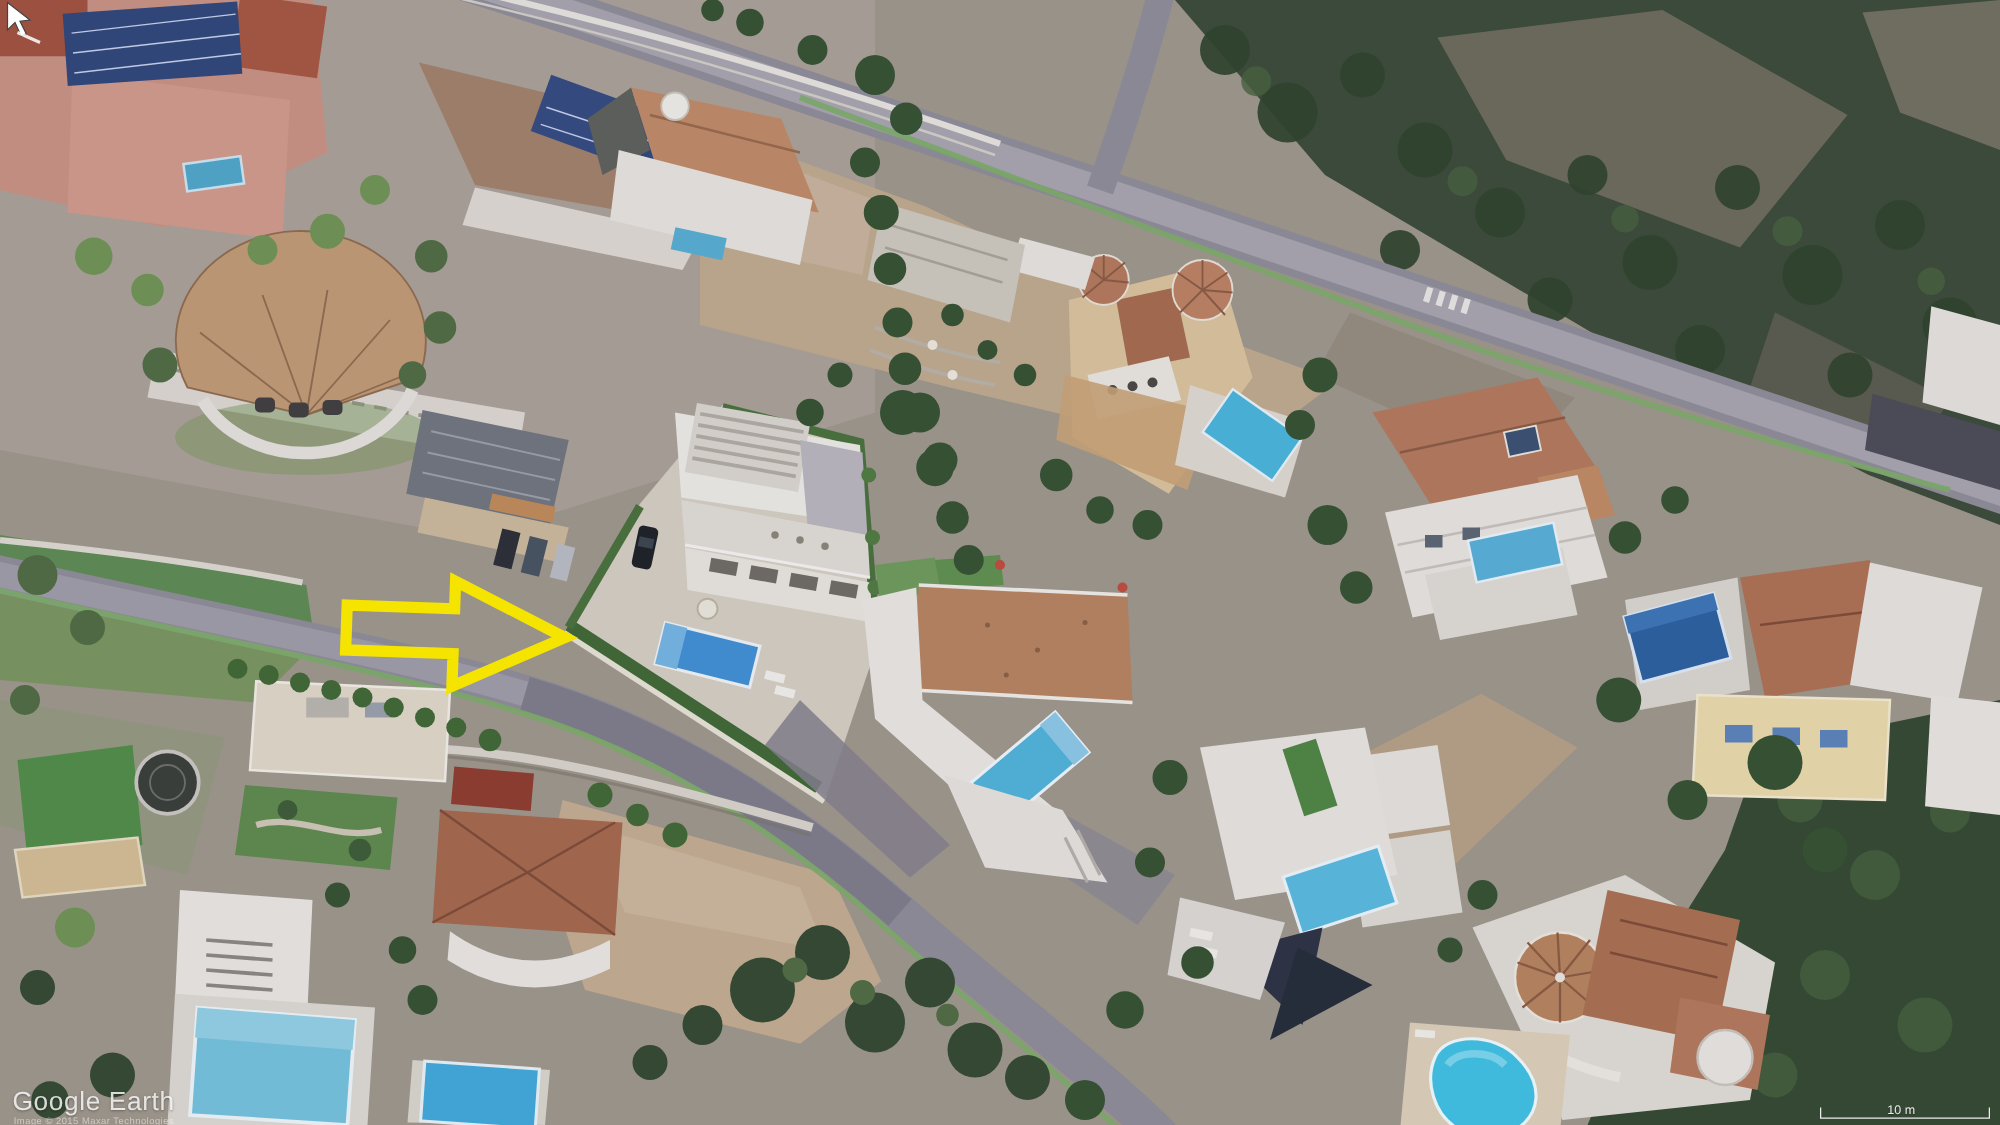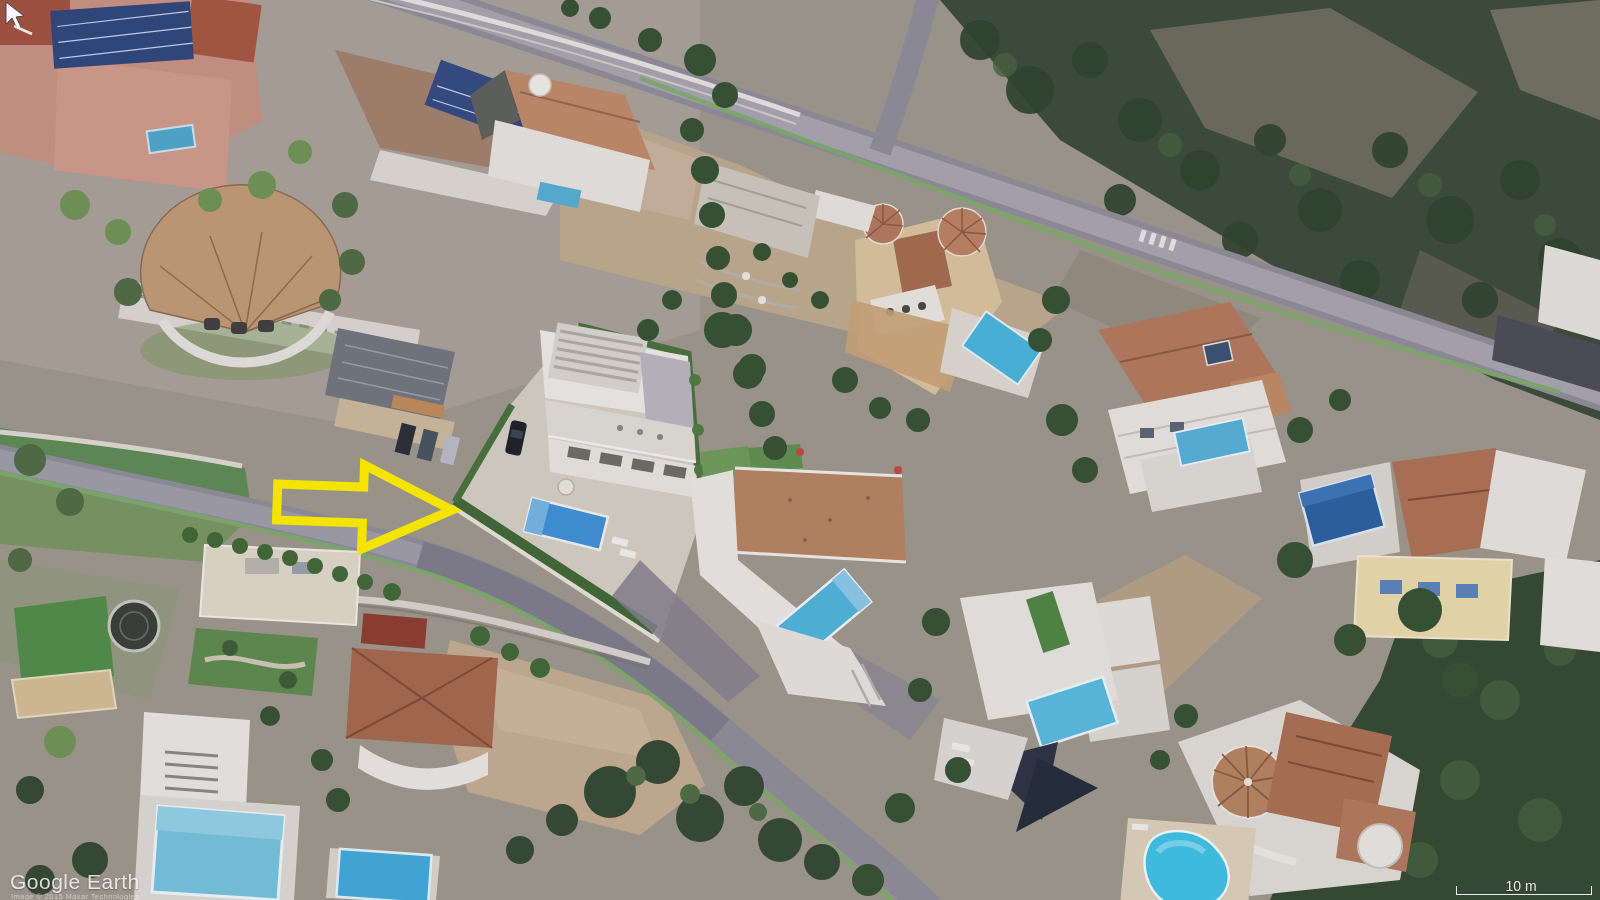--- a/index.html
+++ b/index.html
@@ -9,21 +9,21 @@
   .watermark{position:absolute;left:10px;bottom:6px;color:rgba(255,255,255,.82);
              font-size:21px;letter-spacing:.5px;text-shadow:0 1px 2px rgba(0,0,0,.35);}
   .attribution{position:absolute;left:11px;bottom:-1px;color:rgba(255,255,255,.5);
                font-size:7.5px;letter-spacing:.4px;}
   .scalebar{position:absolute;right:4px;bottom:2px;width:150px;height:22px;}
   .scalebar .bar{position:absolute;left:10px;right:4px;bottom:3px;height:8px;
                  border-left:1.5px solid rgba(255,255,255,.9);
                  border-right:1.5px solid rgba(255,255,255,.9);
                  border-bottom:1.5px solid rgba(255,255,255,.9);}
   .scalebar .lbl{position:absolute;left:0;right:0;bottom:4px;text-align:center;
-                 color:rgba(255,255,255,.9);font-size:14px;text-shadow:0 1px 1px rgba(0,0,0,.4);}
+                 color:rgba(255,255,255,.9);font-size:10px;text-shadow:0 1px 1px rgba(0,0,0,.4);}
   .cursor{position:absolute;left:1566px;top:844px;width:34px;height:36px;}
 </style>
 </head>
 <body>
 
 <div id="stage">
 <svg width="1600" height="900" viewBox="0 0 1600 900">
 
   <g>
     <rect x="0" y="0" width="1600" height="900" fill="#9e968a"></rect>

